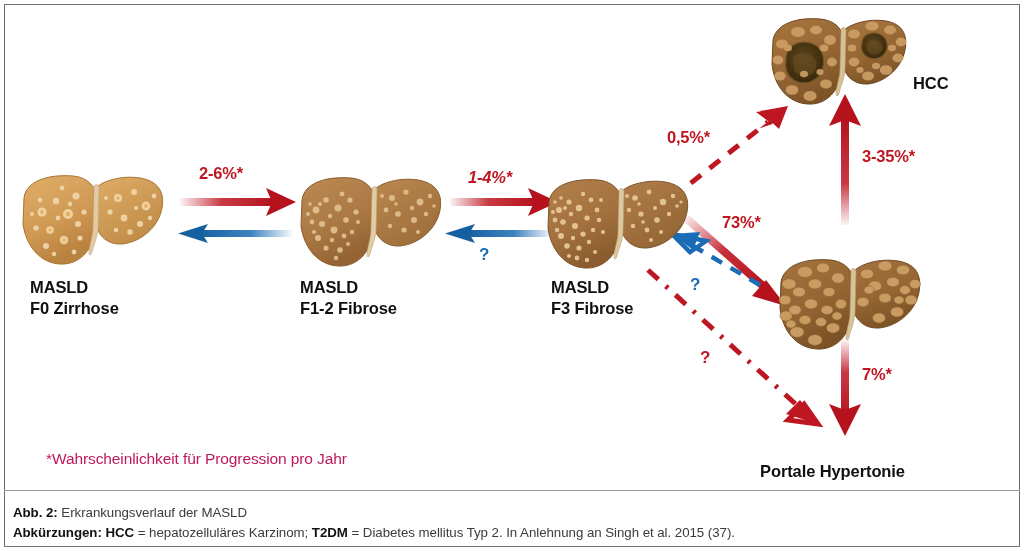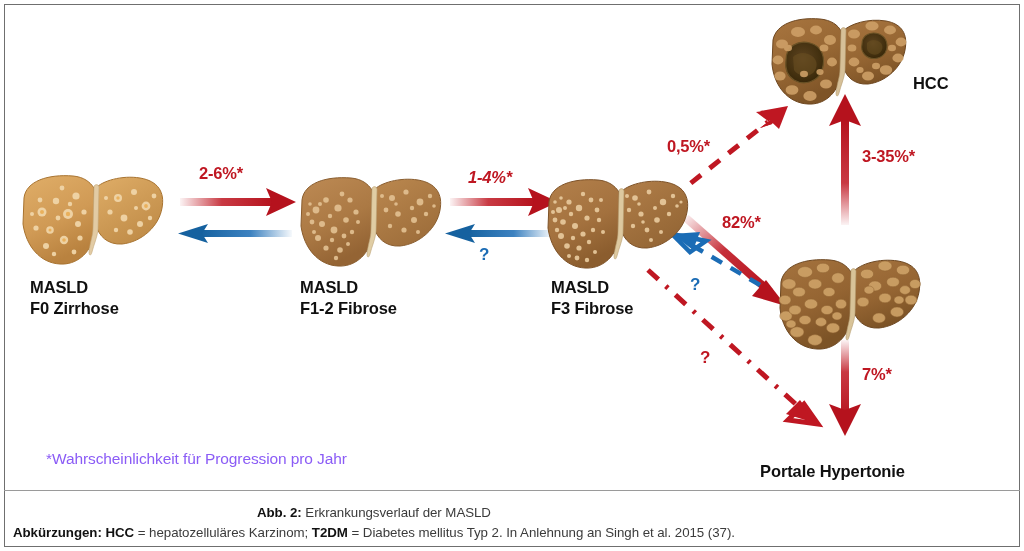--- a/index.html
+++ b/index.html
@@ -48,34 +48,33 @@
     position:absolute;
     font-weight:bold;
     font-size:17px;
   }
 
   
   .footnote{
     position:absolute;
     left:46px; top:450px;
     font-size:15.5px;
-    color:#8b5cf6;
+    color:#be185d;
     letter-spacing:-0.1px;
   }
 
   
   .caption{
     position:absolute;
     left:13px;
     top:503px;
     font-size:13.3px;
     color:#3b3b3b;
     line-height:1.52;
     letter-spacing:-0.05px;
-    text-align:center;
   }
   .caption b{color:#111;font-weight:bold;}
 
   
   .liver{position:absolute;}
   .liver svg{display:block;}
 
   
   .arrow-layer{position:absolute;left:0;top:0;width:1024px;height:551px;pointer-events:none;}
 </style>
@@ -472,22 +471,22 @@
 
   <div class="node-label" style="left:30px;top:277px;"><span>MASLD</span><br><span>F0 Zirrhose</span></div>
   <div class="node-label" style="left:300px;top:277px;"><span>MASLD</span><br><span>F1-2 Fibrose</span></div>
   <div class="node-label" style="left:551px;top:277px;"><span>MASLD</span><br><span>F3 Fibrose</span></div>
   <div class="node-label" style="left:913px;top:73px;"><span>HCC</span></div>
   <div class="node-label" style="left:760px;top:428px;margin-top:33px;"><span>Portale Hypertonie</span></div>
 
   <div class="edge-label lbl-red" style="left:199px;top:164px;">2-6%*</div>
   <div class="edge-label lbl-red" style="left:468px;top:168px;font-style:italic;">1-4%*</div>
   <div class="qmark lbl-blue" style="left:479px;top:245px;">?</div>
-  <div class="edge-label lbl-red" style="left:667px;top:137px;">0,5%*</div>
-  <div class="edge-label lbl-red" style="left:722px;top:213px;">82%*</div>
+  <div class="edge-label lbl-red" style="left:667px;top:128px;">0,5%*</div>
+  <div class="edge-label lbl-red" style="left:722px;top:213px;">73%*</div>
   <div class="qmark lbl-blue" style="left:690px;top:275px;">?</div>
   <div class="edge-label lbl-red" style="left:862px;top:147px;">3-35%*</div>
   <div class="edge-label lbl-red" style="left:862px;top:365px;">7%*</div>
   <div class="qmark lbl-red" style="left:700px;top:348px;">?</div>
 
   <div class="footnote">*Wahrscheinlichkeit für Progression pro Jahr</div>
 
   <div class="caption">
     <div>
       <b>Abb. 2:</b><span> Erkrankungsverlauf der MASLD</span>

